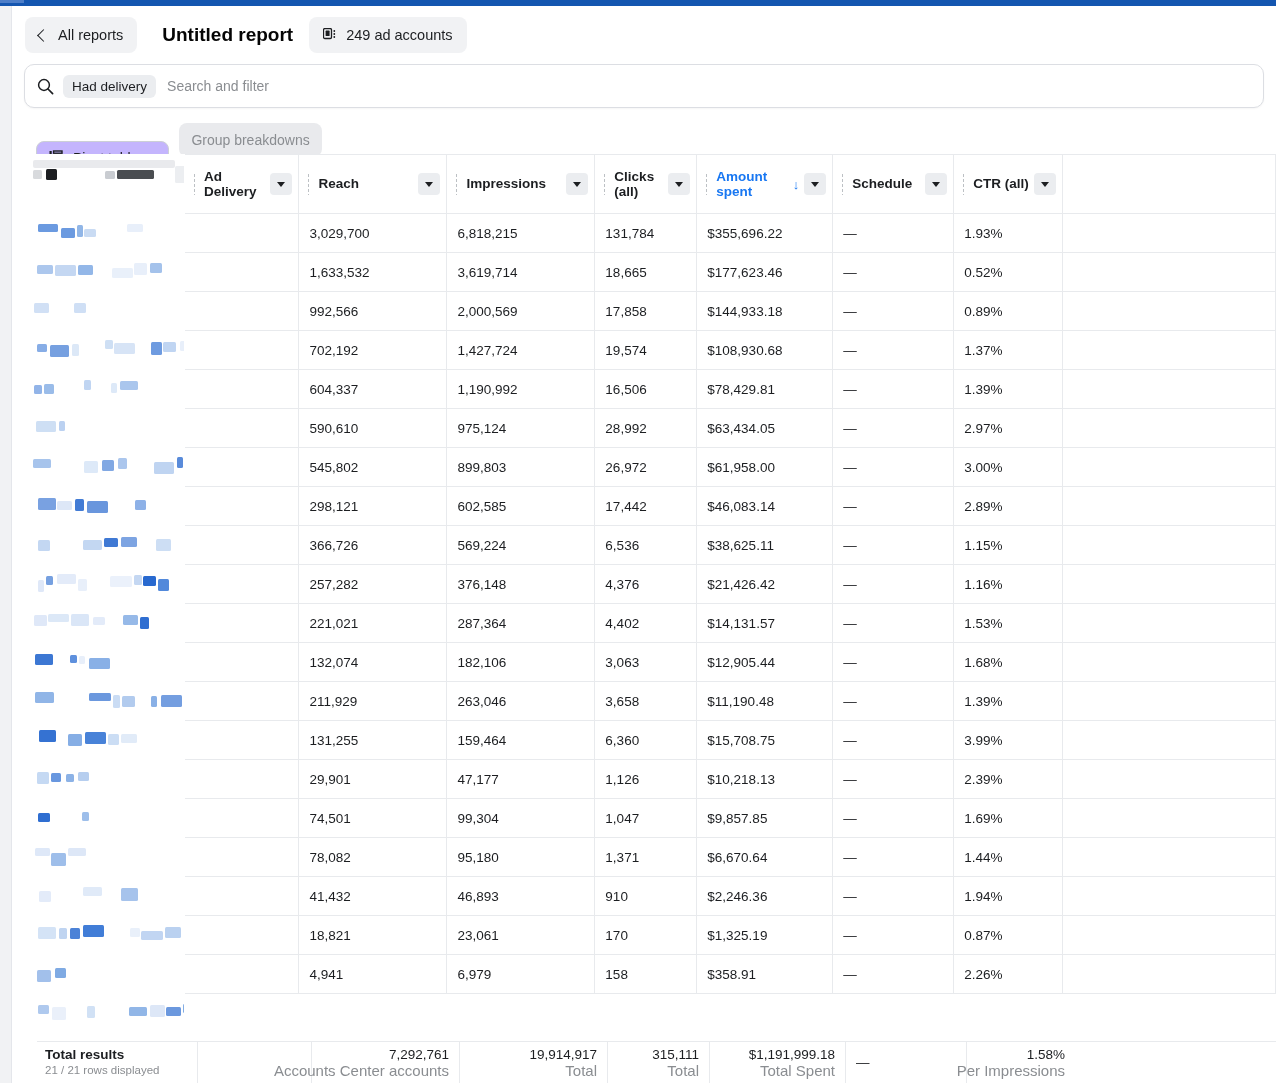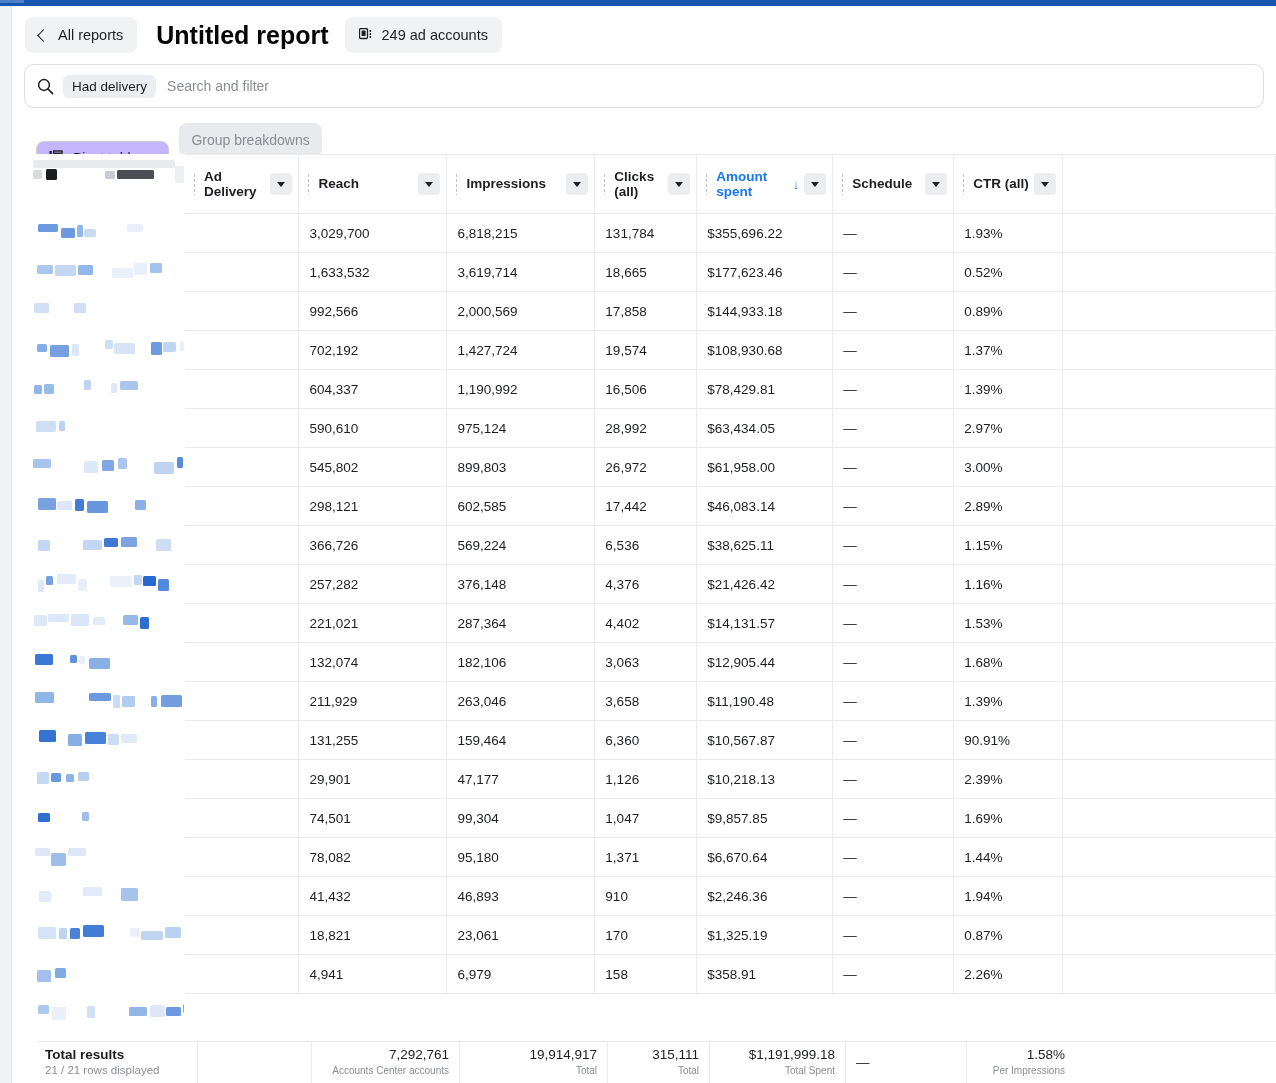--- a/index.html
+++ b/index.html
@@ -62,24 +62,24 @@
   }
   .chev-left {
     display: inline-block;
     width: 9px; height: 9px;
     border-left: 1.7px solid #1c1e21;
     border-bottom: 1.7px solid #1c1e21;
     transform: rotate(45deg);
     margin-right: 2px;
   }
   .report-title {
-    font-size: 25px;
+    font-size: 19px;
     font-weight: bold;
     color: #050505;
-    margin: 0 6px 0 9px;
+    margin: 0 6px 0 15px;
     white-space: nowrap;
   }
   .acct-icon {
     position: relative;
     width: 15px; height: 14px;
     flex: 0 0 auto;
   }
 
   
   .searchwrap {
@@ -276,21 +276,21 @@
   .foot-sub { font-size: 11.5px; color: #8a8d91; line-height: 15px; }
   .foot-cell {
     display: flex; flex-direction: column;
     justify-content: center;
     align-items: flex-end;
     border-left: 1px solid #e8eaed;
     padding: 0 10px;
   }
   .foot-cell.left-align { align-items: flex-start; }
   .fc-val { font-size: 13.5px; font-weight: normal; color: #1c1e21; line-height: 16px; white-space: nowrap; }
-  .fc-cap { font-size: 10px; color: #8a8d91; line-height: 15px; white-space: nowrap; }
+  .fc-cap { font-size: 15px; color: #8a8d91; line-height: 15px; white-space: nowrap; }
 
   
   .right-edge {
     position: absolute; top: 0; right: 0;
     width: 0px; height: 1077px;
   }
 </style>
 </head>
 <body>
 
@@ -718,23 +718,23 @@
             <td>$11,190.48</td>
             <td class="c-dash">—</td>
             <td>1.39%</td>
             <td></td>
           </tr>
           <tr>
             <td></td>
             <td>131,255</td>
             <td>159,464</td>
             <td>6,360</td>
-            <td>$10,567.87</td>
-            <td class="c-dash">—</td>
-            <td>90.91%</td>
+            <td>$15,708.75</td>
+            <td class="c-dash">—</td>
+            <td>3.99%</td>
             <td></td>
           </tr>
           <tr>
             <td></td>
             <td>29,901</td>
             <td>47,177</td>
             <td>1,126</td>
             <td>$10,218.13</td>
             <td class="c-dash">—</td>
             <td>2.39%</td>

